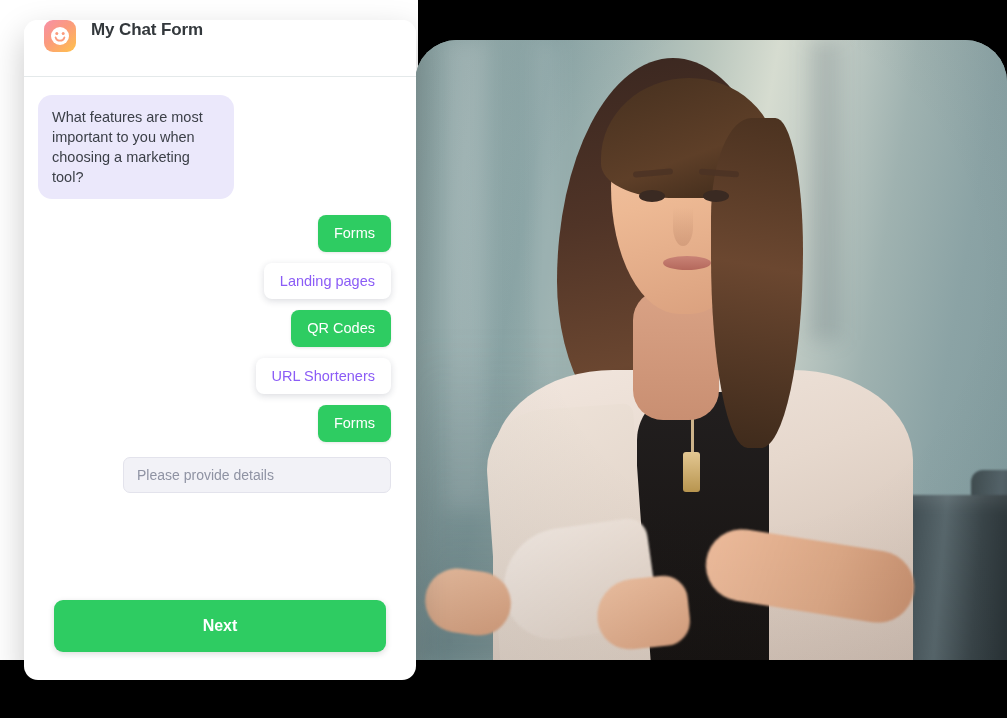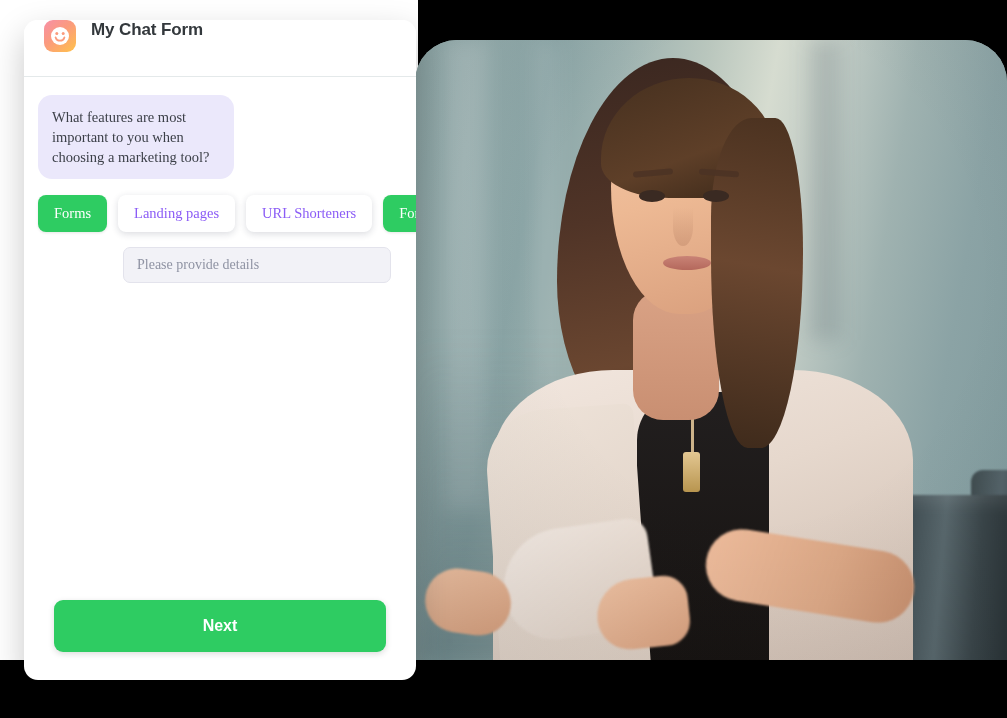--- a/index.html
+++ b/index.html
@@ -227,38 +227,37 @@
     color: #33383c;
     letter-spacing: -0.1px;
   }
 
   .card-body {
     flex: 1 1 auto;
     position: relative;
     padding: 18px 14px 18px 14px;
     box-sizing: border-box;
     overflow: hidden;
-    font-family: Liberation Serif, serif;
   }
 
   .q-bubble {
     background: #ebe8fb;
     color: #3b3f47;
     font-size: 14.5px;
     line-height: 20px;
     border-radius: 14px;
     padding: 12px 14px;
     width: 196px;
     box-sizing: border-box;
   }
 
   .options {
     margin-top: 16px;
     display: flex;
-    flex-direction: row;
+    flex-direction: column;
     align-items: flex-end;
     gap: 11px;
     padding-right: 11px;
   }
   .opt {
     font-size: 14.5px;
     line-height: 1;
     padding: 11px 16px;
     border-radius: 8px;
     cursor: pointer;
@@ -369,20 +368,21 @@
       <div class="card-title">My Chat Form</div>
     </div>
 
     <div class="card-body">
 
       <div class="q-bubble">What features are most important to you when choosing a marketing tool?</div>
 
       <div class="options">
         <button class="opt selected">Forms</button>
         <button class="opt unselected">Landing pages</button>
+        <button class="opt selected">QR Codes</button>
         <button class="opt unselected">URL Shorteners</button>
         <button class="opt selected">Forms</button>
       </div>
 
       <input class="detail-input" type="text" placeholder="Please provide details" style="">
     </div>
 
     <div class="card-footer">
       <button class="next-btn">Next</button>
     </div>

